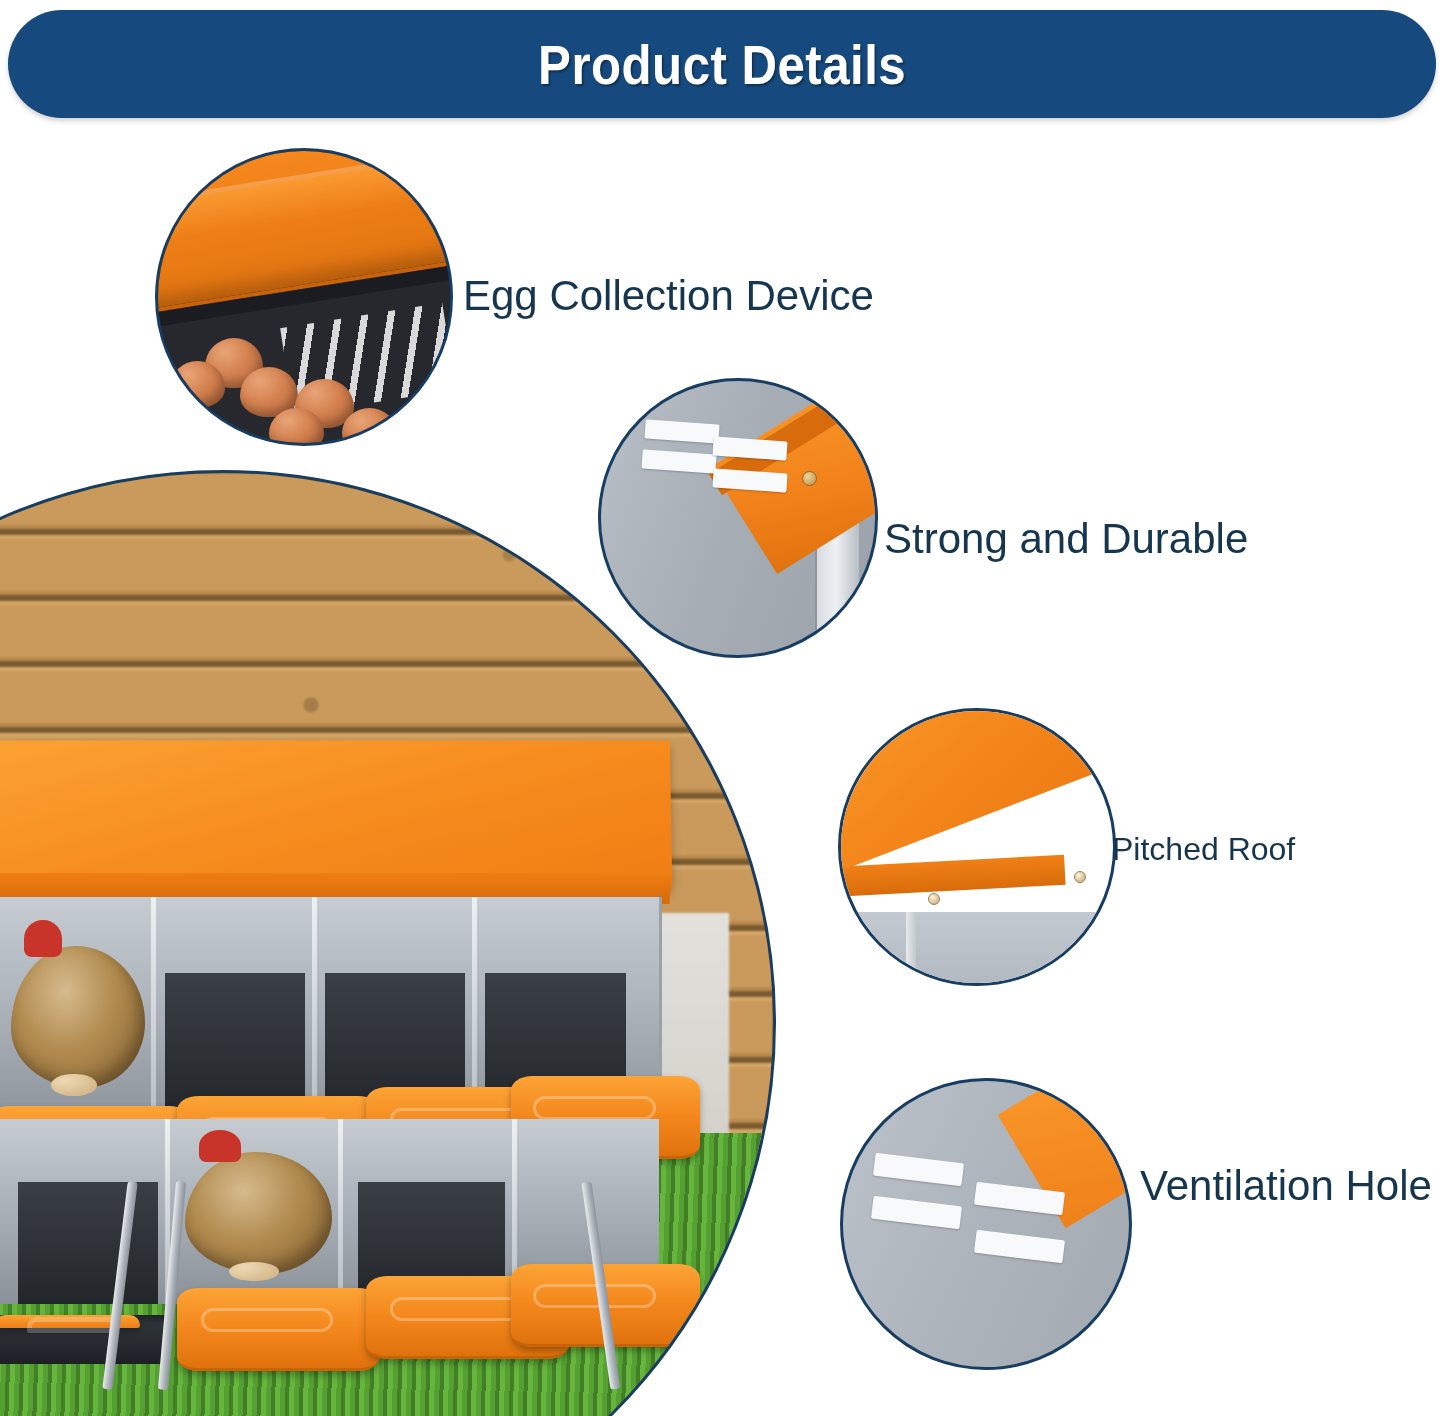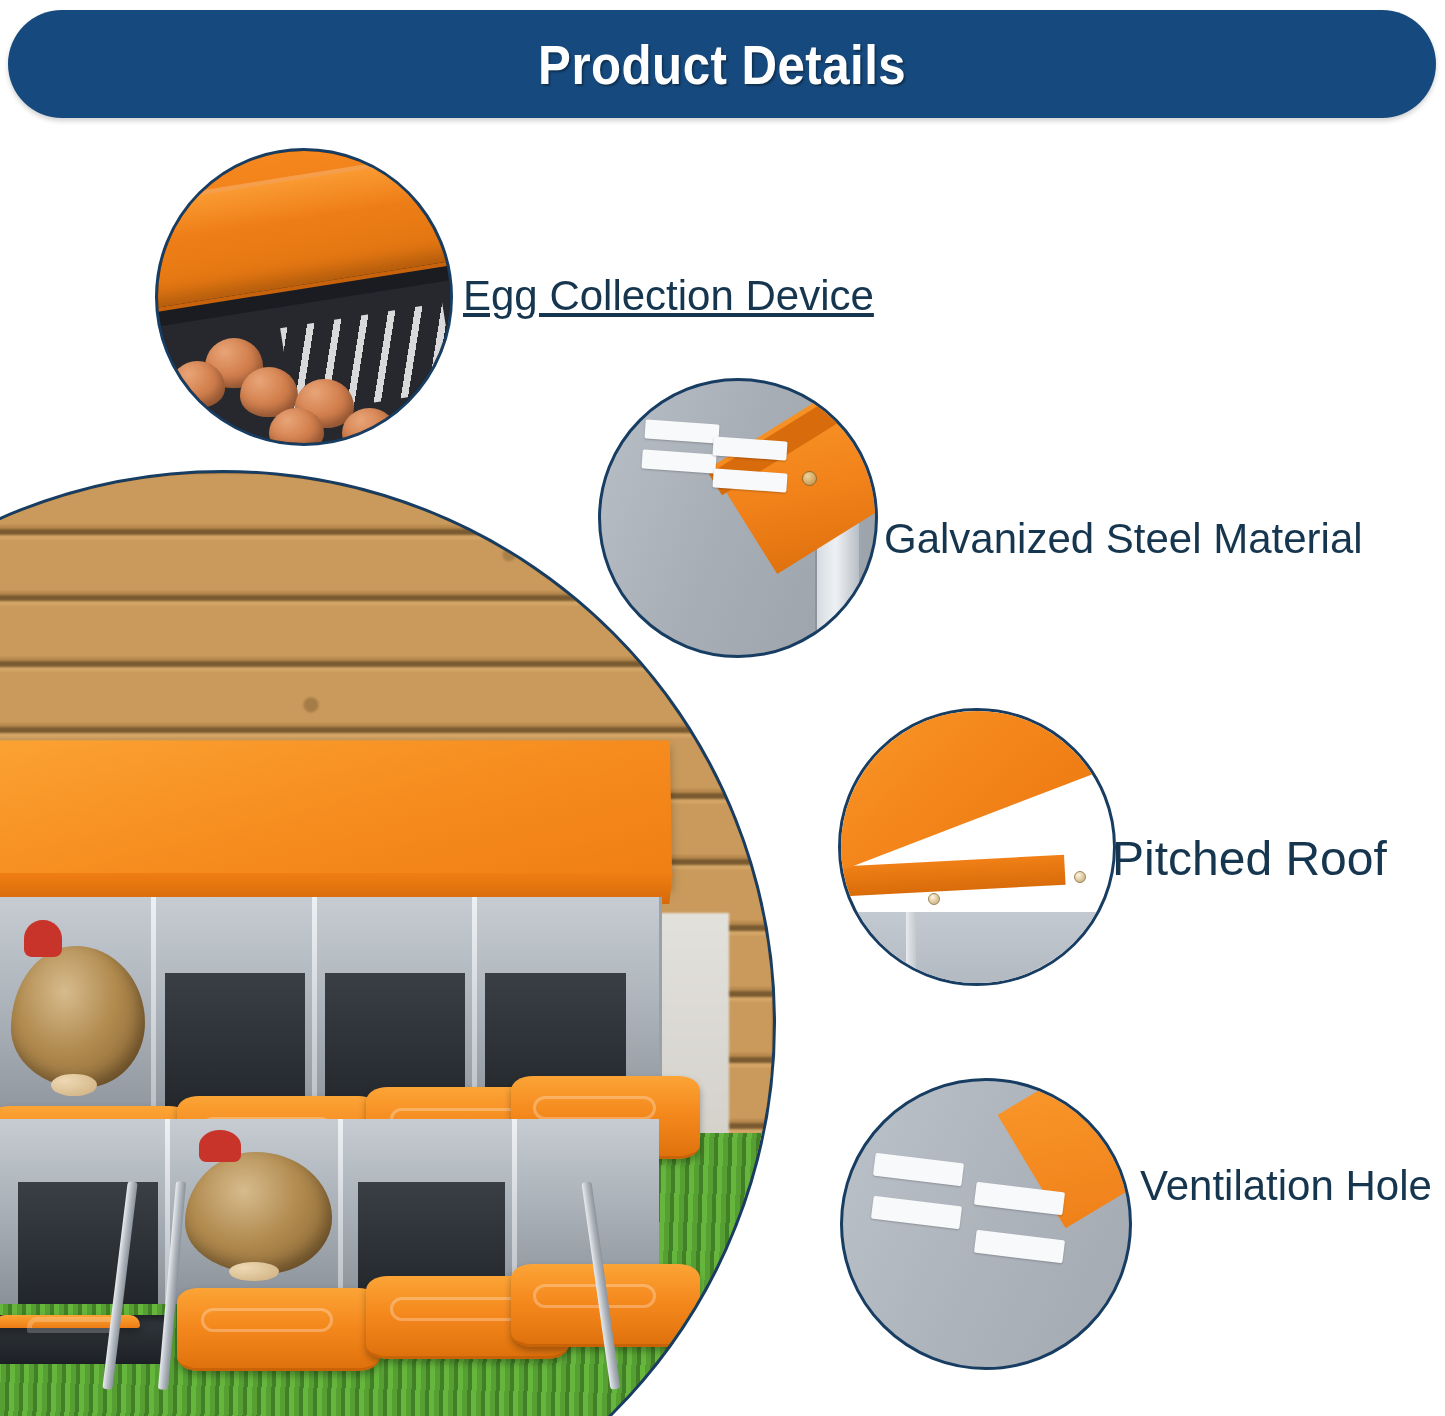--- a/index.html
+++ b/index.html
@@ -73,21 +73,21 @@
   .egg.e1{left:16%;top:64%;width:20%;height:17%;}
   .egg.e2{left:4%;top:72%;width:19%;height:16%;}
   .egg.e3{left:28%;top:74%;width:20%;height:17%;}
   .egg.e4{left:47%;top:78%;width:20%;height:17%;}
   .egg.e5{left:38%;top:88%;width:19%;height:15%;}
   .egg.e6{left:63%;top:88%;width:19%;height:15%;}
   .egg-shadowband{
     position:absolute;left:-22%;bottom:-16%;width:90%;height:46%;
     background:#2f3a4e;transform:rotate(-9deg);
   }
-  #lbl-egg{left:463px;top:270px;font-size:42px;text-decoration:underline;}
+  #lbl-egg{left:463px;top:270px;font-size:42px;}
 
   
   #c-steel{left:598px;top:378px;width:274px;height:274px;
     background:linear-gradient(110deg,#b9bfc6 0%,#a8aeb6 45%,#9aa1a9 100%);}
   .steel-roof{
     position:absolute;right:-6%;top:-10%;width:78%;height:46%;
     background:linear-gradient(200deg,#f89a2b 0%,#f2821a 60%,#e0720e 100%);
     transform:rotate(-32deg);transform-origin:100% 0;
   }
   .steel-roof-edge{
@@ -134,21 +134,21 @@
     position:absolute;left:24%;bottom:-4%;width:3.5%;height:30%;
     background:linear-gradient(90deg,#e7eaee,#c2c8ce);
   }
   .roof-screw{
     position:absolute;width:10px;height:10px;border-radius:50%;
     background:radial-gradient(circle at 35% 32%,#fff4dc,#c0a56e);
     border:1px solid #9b845a;
   }
   #c-roof .rs1{left:32%;top:67%;}
   #c-roof .rs2{right:10%;top:59%;}
-  #lbl-roof{left:1112px;top:830px;font-size:48px;}
+  #lbl-roof{left:1112px;top:830px;font-size:32px;}
 
   
   #c-vent{left:840px;top:1078px;width:286px;height:286px;
     background:linear-gradient(115deg,#bcc2c9 0%,#aeb4bc 50%,#a2a9b1 100%);}
   .vent-corner{
     position:absolute;right:-14%;top:-24%;width:70%;height:46%;
     background:linear-gradient(200deg,#fb9c2e,#f0811a);
     transform:rotate(-31deg);transform-origin:100% 0;
   }
   #c-vent .v1{left:11%;top:27%;width:31%;height:8%;transform:rotate(7deg);}
@@ -301,21 +301,21 @@
   <div class="steel-post"></div>
   <div class="steel-roof"></div>
   <div class="steel-roof-edge"></div>
   <div class="vent-slot v1"></div>
   <div class="vent-slot v2"></div>
   <div class="vent-slot v3"></div>
   <div class="vent-slot v4"></div>
   <div class="steel-screw"></div>
 </div>
 <div class="label" id="lbl-steel">
-  <div>Galvanized Steel Material</div>
+  <div>Strong and Durable</div>
 </div>
 
 <div class="circle" id="c-roof">
   <div class="roof-base"></div>
   <div class="roof-leg"></div>
   <div class="roof-front"></div>
   <div class="roof-top"></div>
   <div class="roof-screw rs1"></div>
   <div class="roof-screw rs2"></div>
 </div>

